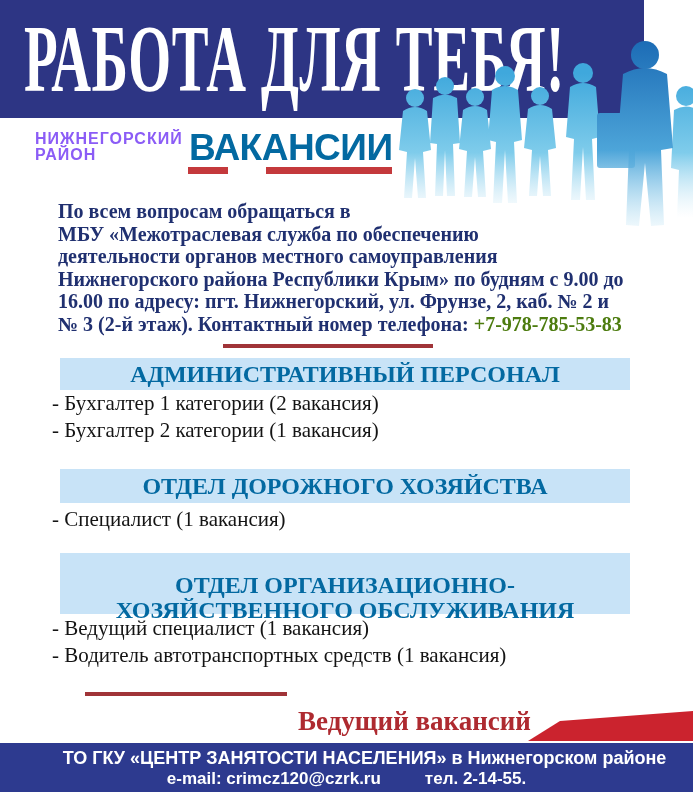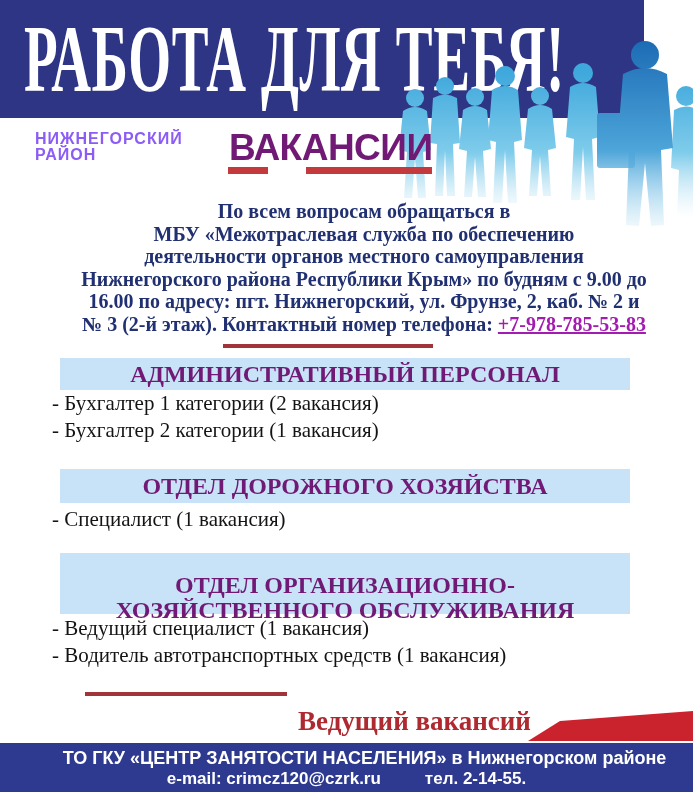--- a/index.html
+++ b/index.html
@@ -19,43 +19,41 @@
   .people{position:absolute;left:393px;top:18px;width:300px;height:224px;}
   
   .region{
     position:absolute;left:35px;top:131px;
     font-family:"Liberation Sans",sans-serif;font-weight:bold;
     font-size:16px;line-height:15.5px;letter-spacing:1px;color:#8b5cf6;
   }
   .logo{
     position:absolute;left:189px;top:129px;height:52px;
     font-family:"Liberation Sans",sans-serif;font-weight:bold;
-    font-size:37px;line-height:37px;letter-spacing:-0.5px;color:#701a75;
+    font-size:37px;line-height:37px;letter-spacing:-0.5px;color:#0369a1;
     white-space:nowrap;
-    margin-left:40px;
   }
   .logo .u1,.logo .u2{position:absolute;top:38px;height:7px;background:#c4393c;}
   .logo .u1{left:-1px;width:40px;}
   .logo .u2{left:77px;width:126px;}
   
   .intro{
     position:absolute;left:58px;top:200px;width:612px;
     font-weight:bold;font-size:20px;line-height:22.6px;color:#203070;
     white-space:nowrap;
-    text-align:center;
   }
-  .intro .phone{color:#a21caf;text-decoration:underline;}
+  .intro .phone{color:#4d7c0f;}
   
   .divider{position:absolute;height:4px;background:#a03438;}
   .divider.d1{left:223px;top:344px;width:210px;}
   .divider.d2{left:85px;top:692px;width:202px;}
   
   .secbar{
     position:absolute;left:60px;width:570px;background:#c8e3f7;
-    color:#701a75;font-weight:bold;font-size:24px;text-align:center;
+    color:#0369a1;font-weight:bold;font-size:24px;text-align:center;
   }
   .secbar.b1{top:358px;height:32px;line-height:32px;}
   .secbar.b2{top:469px;height:34px;line-height:34px;}
   .secbar.b3{top:553px;height:61px;padding-top:20px;box-sizing:border-box;line-height:25px;}
   .seclist{position:absolute;left:52px;font-size:21px;line-height:27px;color:#141414;white-space:nowrap;}
   .seclist.l1{top:390px;}
   .seclist.l2{top:506px;}
   .seclist.l3{top:615px;}
   
   .more{

